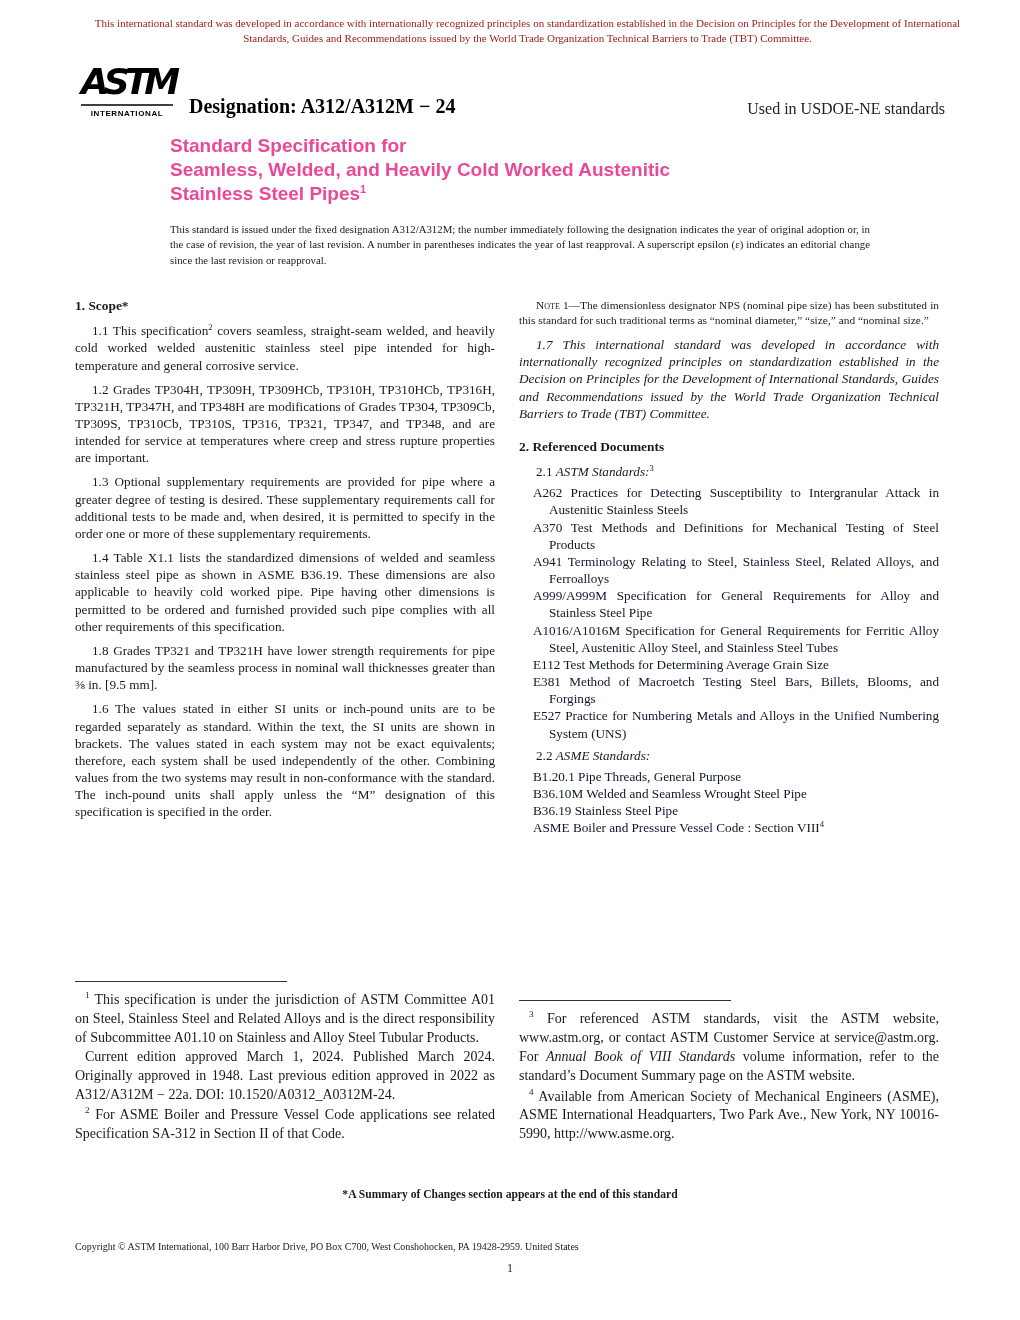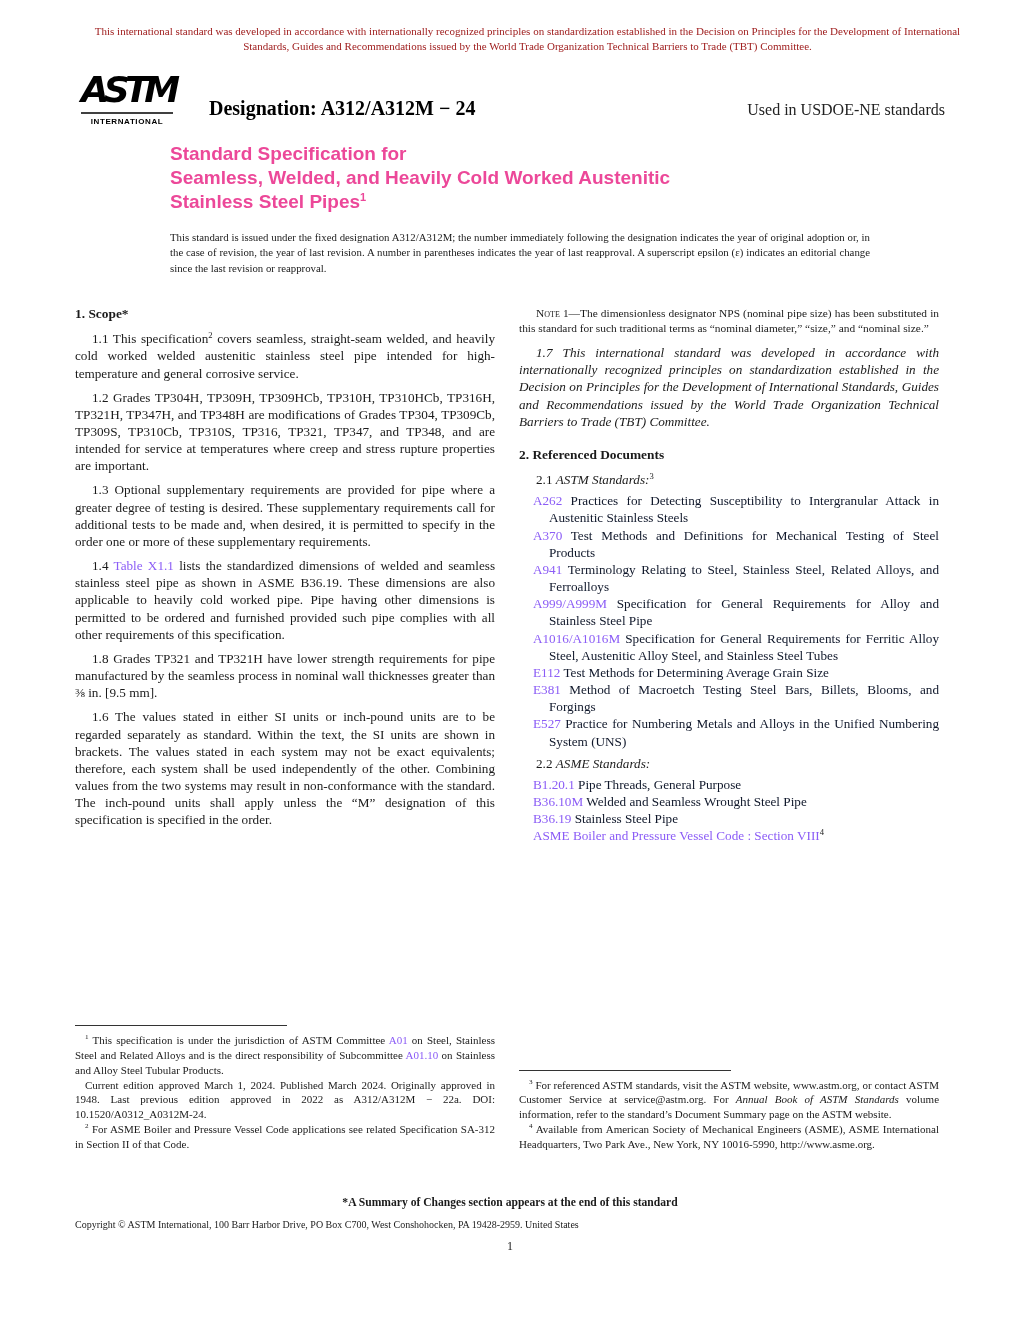--- a/index.html
+++ b/index.html
@@ -4,32 +4,32 @@
 <style>
   * { margin:0; padding:0; box-sizing:border-box; }
   html,body { background:#ffffff; }
   body {
     width:1020px; height:1320px;
     font-family:"Liberation Serif", serif;
     color:#1a1a1a;
     position:relative;
     overflow:hidden;
   }
-  .page { width:1020px; height:1320px; padding:24px 75px 0 75px; position:relative; }
+  .page { width:1020px; height:1320px; padding:16px 75px 0 75px; position:relative; }
 
   .top-notice {
     color:#a02020;
     font-size:11px;
     line-height:1.4;
     text-align:center;
     width:905px;
     margin:0 auto;
   }
 
-  .header-row { display:flex; align-items:center; margin-top:16px;gap:20px; }
+  .header-row { display:flex; align-items:flex-end; margin-top:16px; }
   .logo { width:92px; text-align:center; margin-left:6px; }
   .logo-text {
     font-family:"DejaVu Sans", sans-serif;
     font-weight:bold; font-style:italic;
     font-size:36px; letter-spacing:-5px; line-height:1.05;
     color:#000;
   }
   .logo-sub {
     font-family:"Liberation Sans", sans-serif;
     font-weight:bold; font-size:8px; letter-spacing:0.6px;
@@ -69,29 +69,29 @@
     text-indent:17px; margin-bottom:8px;
   }
   .note-label { font-variant:small-caps; }
 
   .sub-heading { font-size:13.2px; margin-bottom:4px; text-indent:17px; }
 
   .ref-item {
     font-size:13.2px; line-height:1.3; text-align:justify;
     padding-left:30px; text-indent:-16px;
   }
-  .red-link { color:#8b5cf6; text-decoration:none; cursor:pointer; }
+  .red-link { color:#0f172a; text-decoration:none; cursor:pointer; }
   .blue-link { color:#0f172a; text-decoration:none; cursor:pointer; }
 
   .footnotes { margin-top:auto; padding-top:6px; }
   .fn-rule { width:212px; border-top:1px solid #333; margin-bottom:7px; }
-  .fn { font-size:11px; line-height:1.35; text-align:justify; text-indent:10px; }
+  .fn { font-size:14px; line-height:1.35; text-align:justify; text-indent:10px; }
 
   .summary-line { text-align:center; font-weight:bold; font-size:11.6px; margin-top:44px; }
-  .copyright { font-size:10px; margin-top:10px; }
+  .copyright { font-size:10px; margin-top:40px; }
   .page-num { text-align:center; font-size:12px; margin-top:9px; }
 </style>
 </head>
 <body>
 
 <div class="page">
 
   <div class="top-notice">This international standard was developed in accordance with internationally recognized principles on standardization established in the Decision on Principles for the Development of International Standards, Guides and Recommendations issued by the World Trade Organization Technical Barriers to Trade (TBT) Committee.</div>
 
   <div class="header-row">
@@ -156,21 +156,21 @@
 
       <p class="sub-heading" style="margin-top:6px;"><span>2.2 </span><em>ASME Standards:</em></p>
 
       <div class="ref-item"><a class="red-link">B1.20.1</a><span class="blue-link"> Pipe Threads, General Purpose</span></div>
       <div class="ref-item"><a class="red-link">B36.10M</a><span class="blue-link"> Welded and Seamless Wrought Steel Pipe</span></div>
       <div class="ref-item"><a class="red-link">B36.19</a><span class="blue-link"> Stainless Steel Pipe</span></div>
       <div class="ref-item"><a class="red-link">ASME Boiler and Pressure Vessel Code : Section VIII</a><sup>4</sup></div>
 
       <div class="footnotes">
         <div class="fn-rule"></div>
-        <p class="fn"><sup>3</sup><span> For referenced ASTM standards, visit the ASTM website, www.astm.org, or contact ASTM Customer Service at service@astm.org. For </span><em>Annual Book of ASTM Standards</em><span> volume information, refer to the standard’s Document Summary page on the ASTM website.</span></p>
+        <p class="fn"><sup>3</sup><span> For referenced ASTM standards, visit the ASTM website, www.astm.org, or contact ASTM Customer Service at service@astm.org. For </span><em>Annual Book of VIII Standards</em><span> volume information, refer to the standard’s Document Summary page on the ASTM website.</span></p>
         <p class="fn"><sup>4</sup><span> Available from American Society of Mechanical Engineers (ASME), ASME International Headquarters, Two Park Ave., New York, NY 10016-5990, http://www.asme.org.</span></p>
       </div>
     </div>
 
   </div>
 
   <div class="summary-line">*A Summary of Changes section appears at the end of this standard</div>
   <div class="copyright">Copyright © ASTM International, 100 Barr Harbor Drive, PO Box C700, West Conshohocken, PA 19428-2959. United States</div>
   <div class="page-num">1</div>
 

